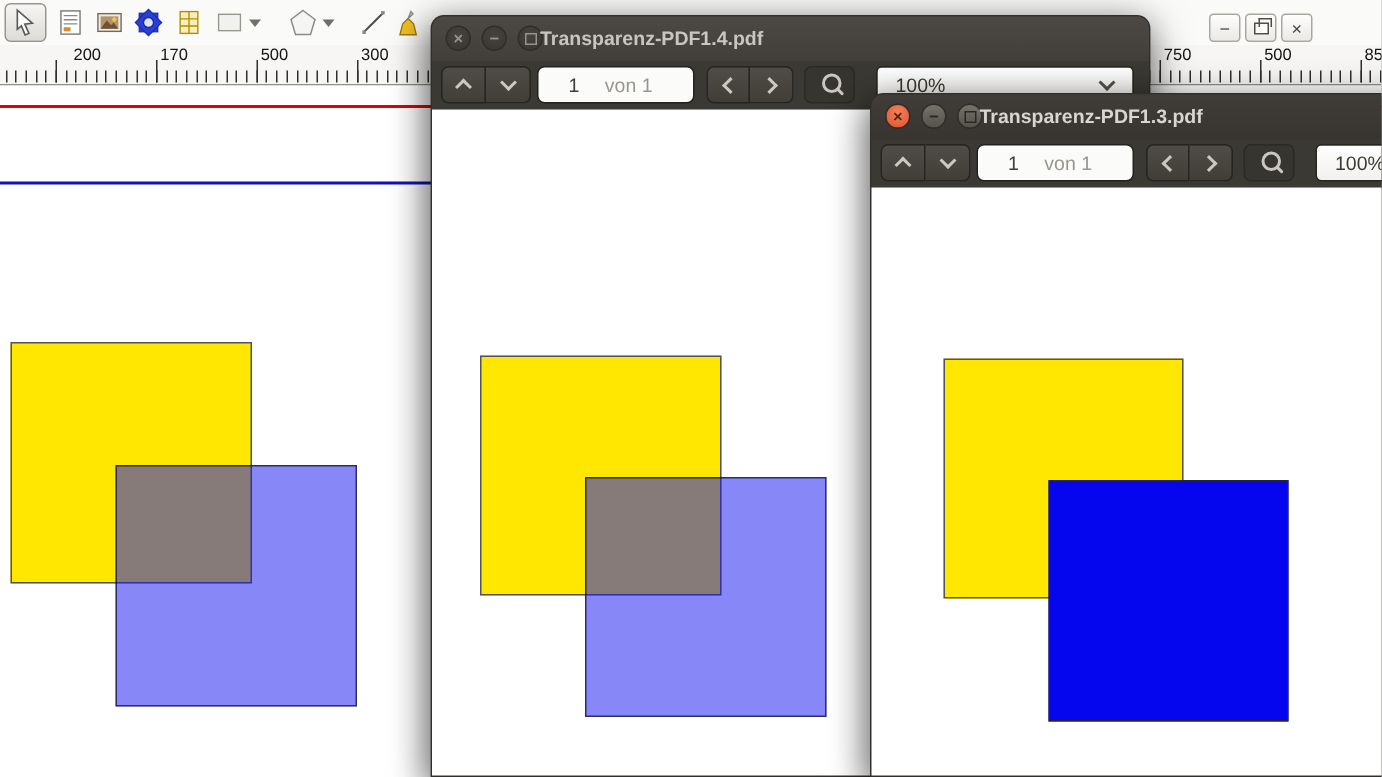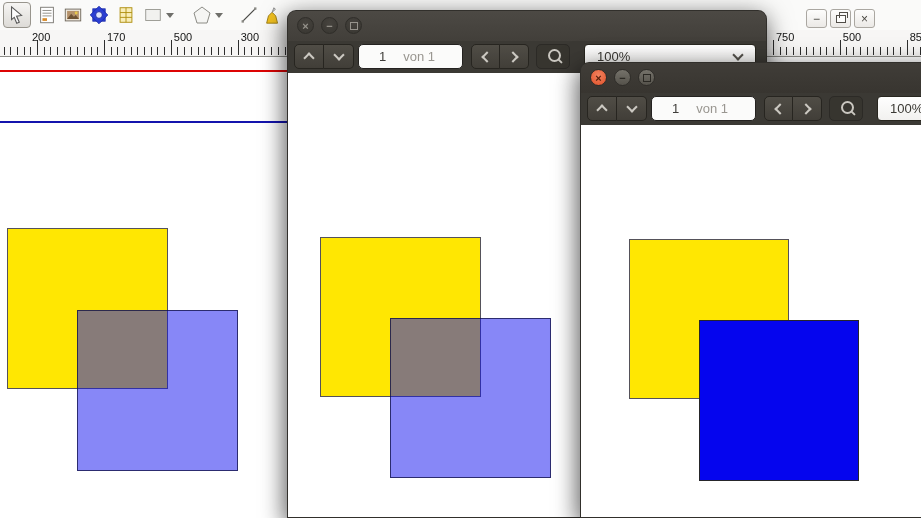--- a/index.html
+++ b/index.html
@@ -304,21 +304,21 @@
       <i class="tick" style="left:866.5px"></i>
       <i class="tick" style="left:873.2px"></i>
       <i class="tick" style="left:879.9px"></i>
       <i class="tick" style="left:886.6px"></i>
       <i class="tick" style="left:893.3px"></i>
       <i class="tick" style="left:900.0px"></i>
       <i class="tick" style="left:906.7px"></i>
       <i class="tick" style="left:913.3px"></i>
       <i class="tick" style="left:920.0px"></i>
       <i class="tick major" style="left:37.0px"></i>
-      <span class="rlabel" style="left:32px">200</span>
+      <span class="rlabel" style="left:49px">200</span>
       <i class="tick major" style="left:103.9px"></i>
       <span class="rlabel" style="left:106.9px">170</span>
       <i class="tick major" style="left:170.8px"></i>
       <span class="rlabel" style="left:173.8px">500</span>
       <i class="tick major" style="left:237.7px"></i>
       <span class="rlabel" style="left:240.7px">300</span>
       <i class="tick major" style="left:304.6px"></i>
       <span class="rlabel" style="left:307.6px">400</span>
       <i class="tick major" style="left:371.5px"></i>
       <span class="rlabel" style="left:374.5px">450</span>
@@ -349,20 +349,21 @@
 
   <div class="win win1">
     <div class="titlebar">
       <div class="traffic">
         <div class="tbtn close">×</div>
         <div class="tbtn">−</div>
         <div class="tbtn">
             <span class="maxbox"></span>
           </div>
       </div>
+      <span class="title">Transparenz-PDF1.4.pdf</span>
     </div>
     <div class="ptoolbar">
       <div class="pbtn grp-l" style="left:6px;width:30px">
           <span class="chev up"></span>
         </div>
       <div class="pbtn grp-r" style="left:36px;width:30px">
           <span class="chev down"></span>
         </div>
       <div class="entry">
         <span class="pagenum">1</span>
@@ -390,20 +391,21 @@
 
   <div class="win win2 focused">
     <div class="titlebar">
       <div class="traffic">
         <div class="tbtn close">×</div>
         <div class="tbtn">−</div>
         <div class="tbtn">
             <span class="maxbox"></span>
           </div>
       </div>
+      <span class="title">Transparenz-PDF1.3.pdf</span>
     </div>
     <div class="ptoolbar">
       <div class="pbtn grp-l" style="left:6px;width:30px">
           <span class="chev up"></span>
         </div>
       <div class="pbtn grp-r" style="left:36px;width:30px">
           <span class="chev down"></span>
         </div>
       <div class="entry">
         <span class="pagenum">1</span>

